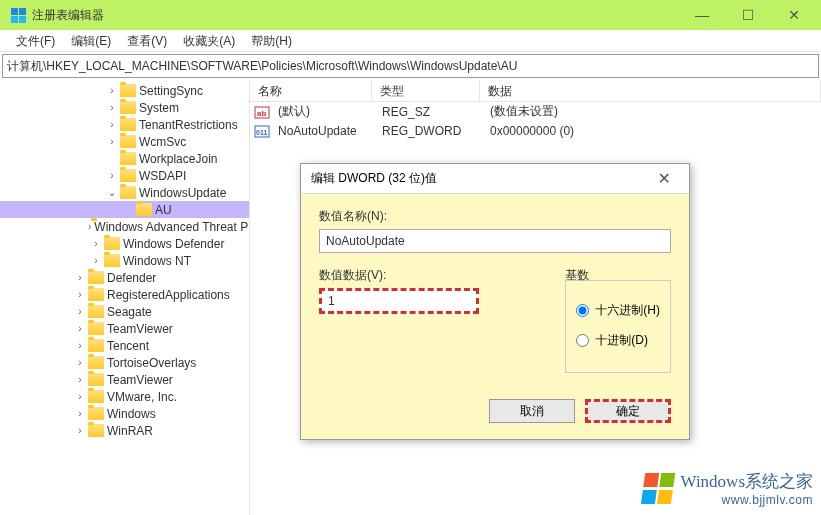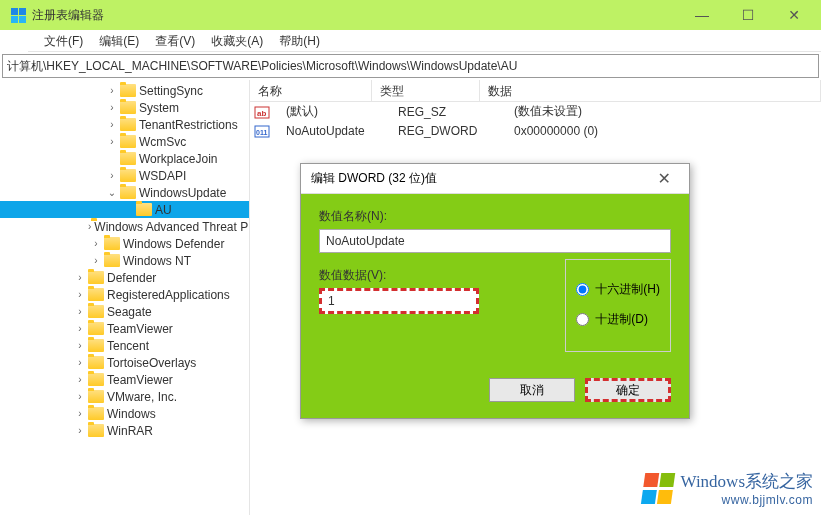--- a/index.html
+++ b/index.html
@@ -4,42 +4,42 @@
 <style>
 * { box-sizing: border-box; margin: 0; padding: 0; }
 body { font-family: "Microsoft YaHei", "Segoe UI", sans-serif; font-size: 12px; background: #fff; width: 821px; height: 515px; overflow: hidden; position: relative; }
 .titlebar { height: 30px; display: flex; align-items: center; padding: 0 4px; background: #bef264; }
 .titlebar .app-icon { width: 16px; height: 16px; margin: 0 6px; display: flex; flex-wrap: wrap; }
 .titlebar .app-icon span { width: 7px; height: 7px; background: #1e88e5; margin: 0.5px; }
 .titlebar .app-icon span:nth-child(3), .titlebar .app-icon span:nth-child(4) { background: #29b6f6; }
 .titlebar .title { font-size: 12px; color: #333; }
 .win-controls { margin-left: auto; display: flex; }
 .win-btn { width: 46px; height: 30px; display: flex; align-items: center; justify-content: center; color: #555; font-size: 14px; }
-.menubar { height: 22px; display: flex; padding: 0 8px; border-bottom: 1px solid #e5e5e5; margin-left: 28px; }
+.menubar { height: 22px; display: flex; padding: 0 8px; border-bottom: 1px solid #e5e5e5; }
 .menu-item { padding: 0 8px; line-height: 22px; color: #333; }
 .addressbar { height: 24px; border: 1px solid #999; margin: 2px; display: flex; align-items: center; padding: 0 4px; font-size: 12px; color: #333; }
 .content { display: flex; height: calc(100% - 80px); }
 .tree-panel { width: 250px; border-right: 1px solid #e5e5e5; overflow: hidden; position: relative; }
 .tree { padding: 2px 0; }
 .tree-item { display: flex; align-items: center; height: 17px; white-space: nowrap; }
 .tree-caret { width: 16px; text-align: center; color: #666; font-size: 10px; }
 .folder-icon { width: 16px; height: 13px; background: linear-gradient(#ffe082, #ffca28); border-radius: 1px; margin-right: 3px; position: relative; }
 .folder-icon::before { content: ''; position: absolute; top: -2px; left: 0; width: 6px; height: 3px; background: #ffca28; border-radius: 1px 1px 0 0; }
 .tree-label { font-size: 12px; color: #333; }
-.selected { background: #0ea5e9; }
+.selected { background: #c4b5fd; }
 .list-panel { flex: 1; position: relative; }
 .list-header { display: flex; border-bottom: 1px solid #e5e5e5; height: 22px; align-items: center; }
 .list-header > div { padding: 0 8px; font-size: 12px; color: #333; border-right: 1px solid #e5e5e5; height: 100%; line-height: 22px; }
 .col-name { width: 122px; }
 .col-type { width: 108px; }
 .col-data { flex: 1; }
 .list-row { display: flex; align-items: center; height: 19px; }
-.list-row > div { padding: 0 8px; font-size: 12px; color: #333; margin-left: 8px; }
+.list-row > div { padding: 0 8px; font-size: 12px; color: #333; }
 .row-icon { width: 16px; height: 16px; margin-left: 4px; }
-.dialog-overlay { position: absolute; left: 300px; top: 163px; width: 390px; background: #84cc16; border: 1px solid #999; box-shadow: 2px 2px 8px rgba(0,0,0,0.3); }
+.dialog-overlay { position: absolute; left: 300px; top: 163px; width: 390px; background: #fef9c3; border: 1px solid #999; box-shadow: 2px 2px 8px rgba(0,0,0,0.3); }
 .dialog-title { height: 30px; display: flex; align-items: center; padding: 0 10px; background: #fff; border-bottom: 1px solid #ddd; }
 .dialog-close { margin-left: auto; font-size: 16px; color: #555; padding: 0 8px; }
 .dialog-body { padding: 14px 18px; }
 .field-label { font-size: 12px; color: #333; margin-bottom: 4px; }
 .text-readonly { border: 1px solid #aaa; background: #fff; padding: 4px 6px; font-size: 12px; color: #333; margin-bottom: 14px; }
 .row2 { display: flex; gap: 30px; }
 .value-section { flex: 1; }
 .value-input { border: 3px dashed #d32f2f; background: #fff; padding: 3px 6px; font-size: 12px; color: #333; width: 160px; }
 .radix-section { }
 .radix-group { border: 1px solid #ccc; padding: 8px 10px 10px; margin-top: -8px; }
@@ -230,20 +230,21 @@
   </div>
   <div class="dialog-body">
     <div class="field-label">数值名称(N):</div>
     <div class="text-readonly">NoAutoUpdate</div>
     <div class="row2">
       <div class="value-section">
         <div class="field-label">数值数据(V):</div>
         <input class="value-input" value="1" style="">
       </div>
       <div class="radix-section">
+        <div class="field-label">基数</div>
         <div class="radix-group">
           <label class="radio-row">
             <input type="radio" name="radix" checked="" style="">
             <span>十六进制(H)</span>
           </label>
           <label class="radio-row">
             <input type="radio" name="radix" style="">
             <span>十进制(D)</span>
           </label>
         </div>

